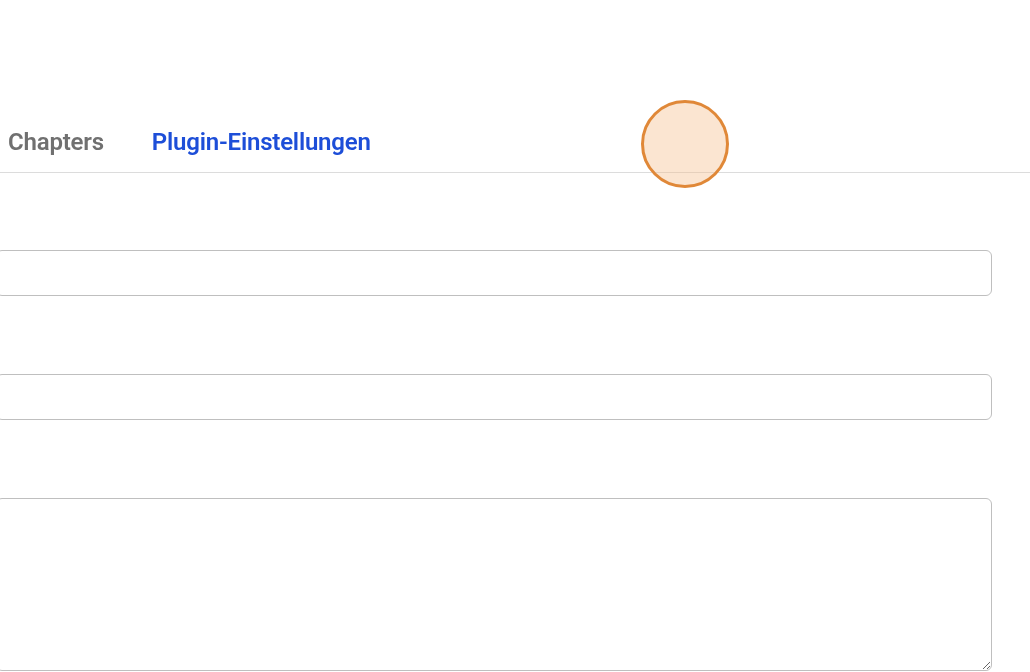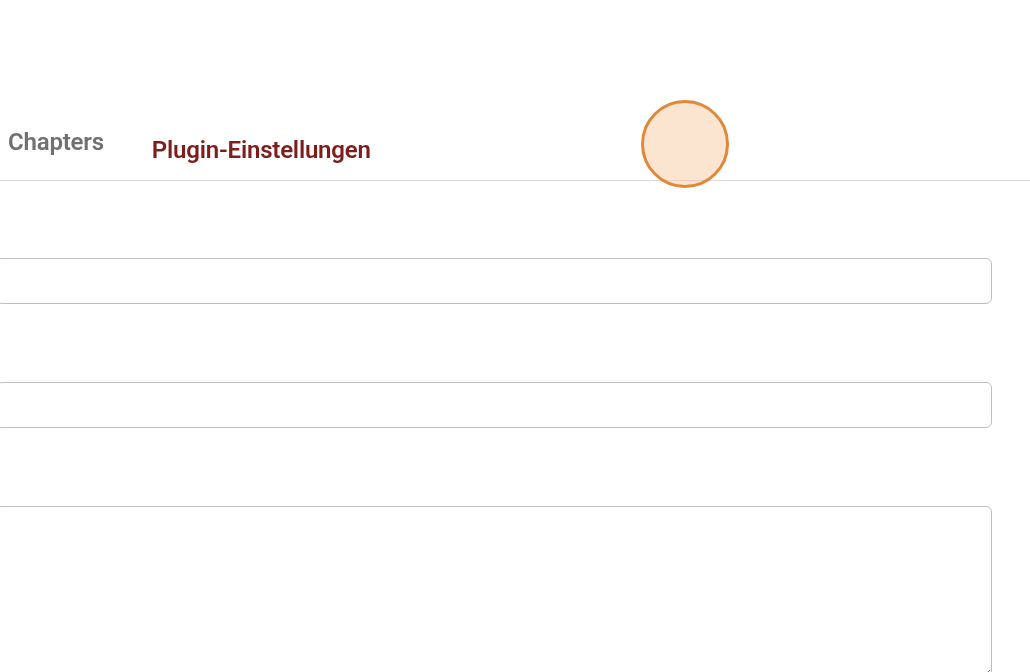--- a/index.html
+++ b/index.html
@@ -28,22 +28,21 @@
     .tab {
       font-size: 24px;
       font-weight: 600;
       color: #707070;
       padding-bottom: 16px;
       cursor: pointer;
       letter-spacing: -0.2px;
     }
 
     .tab.active {
-      color: #7f1d1d;
-      margin-top: 8px;
+      color: #1d4ed8;
     }
 
     .form-container {
       padding: 0;
       margin-top: 0;
     }
 
     .form-field {
       border: 1px solid #bfbfbf;
       border-radius: 6px;

